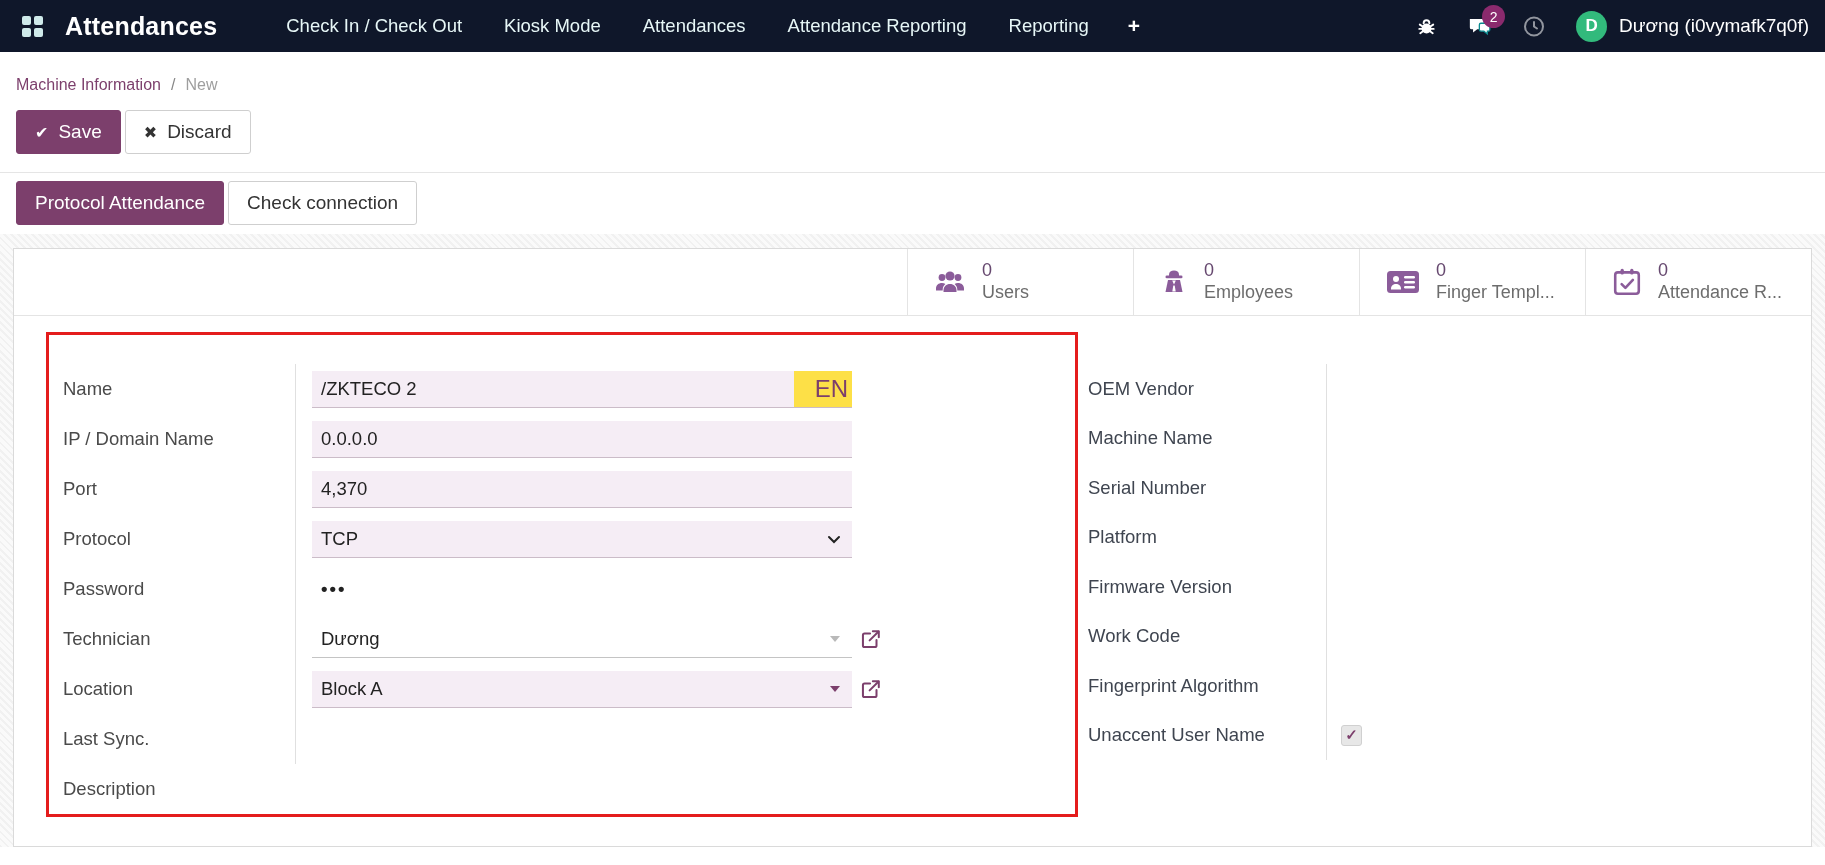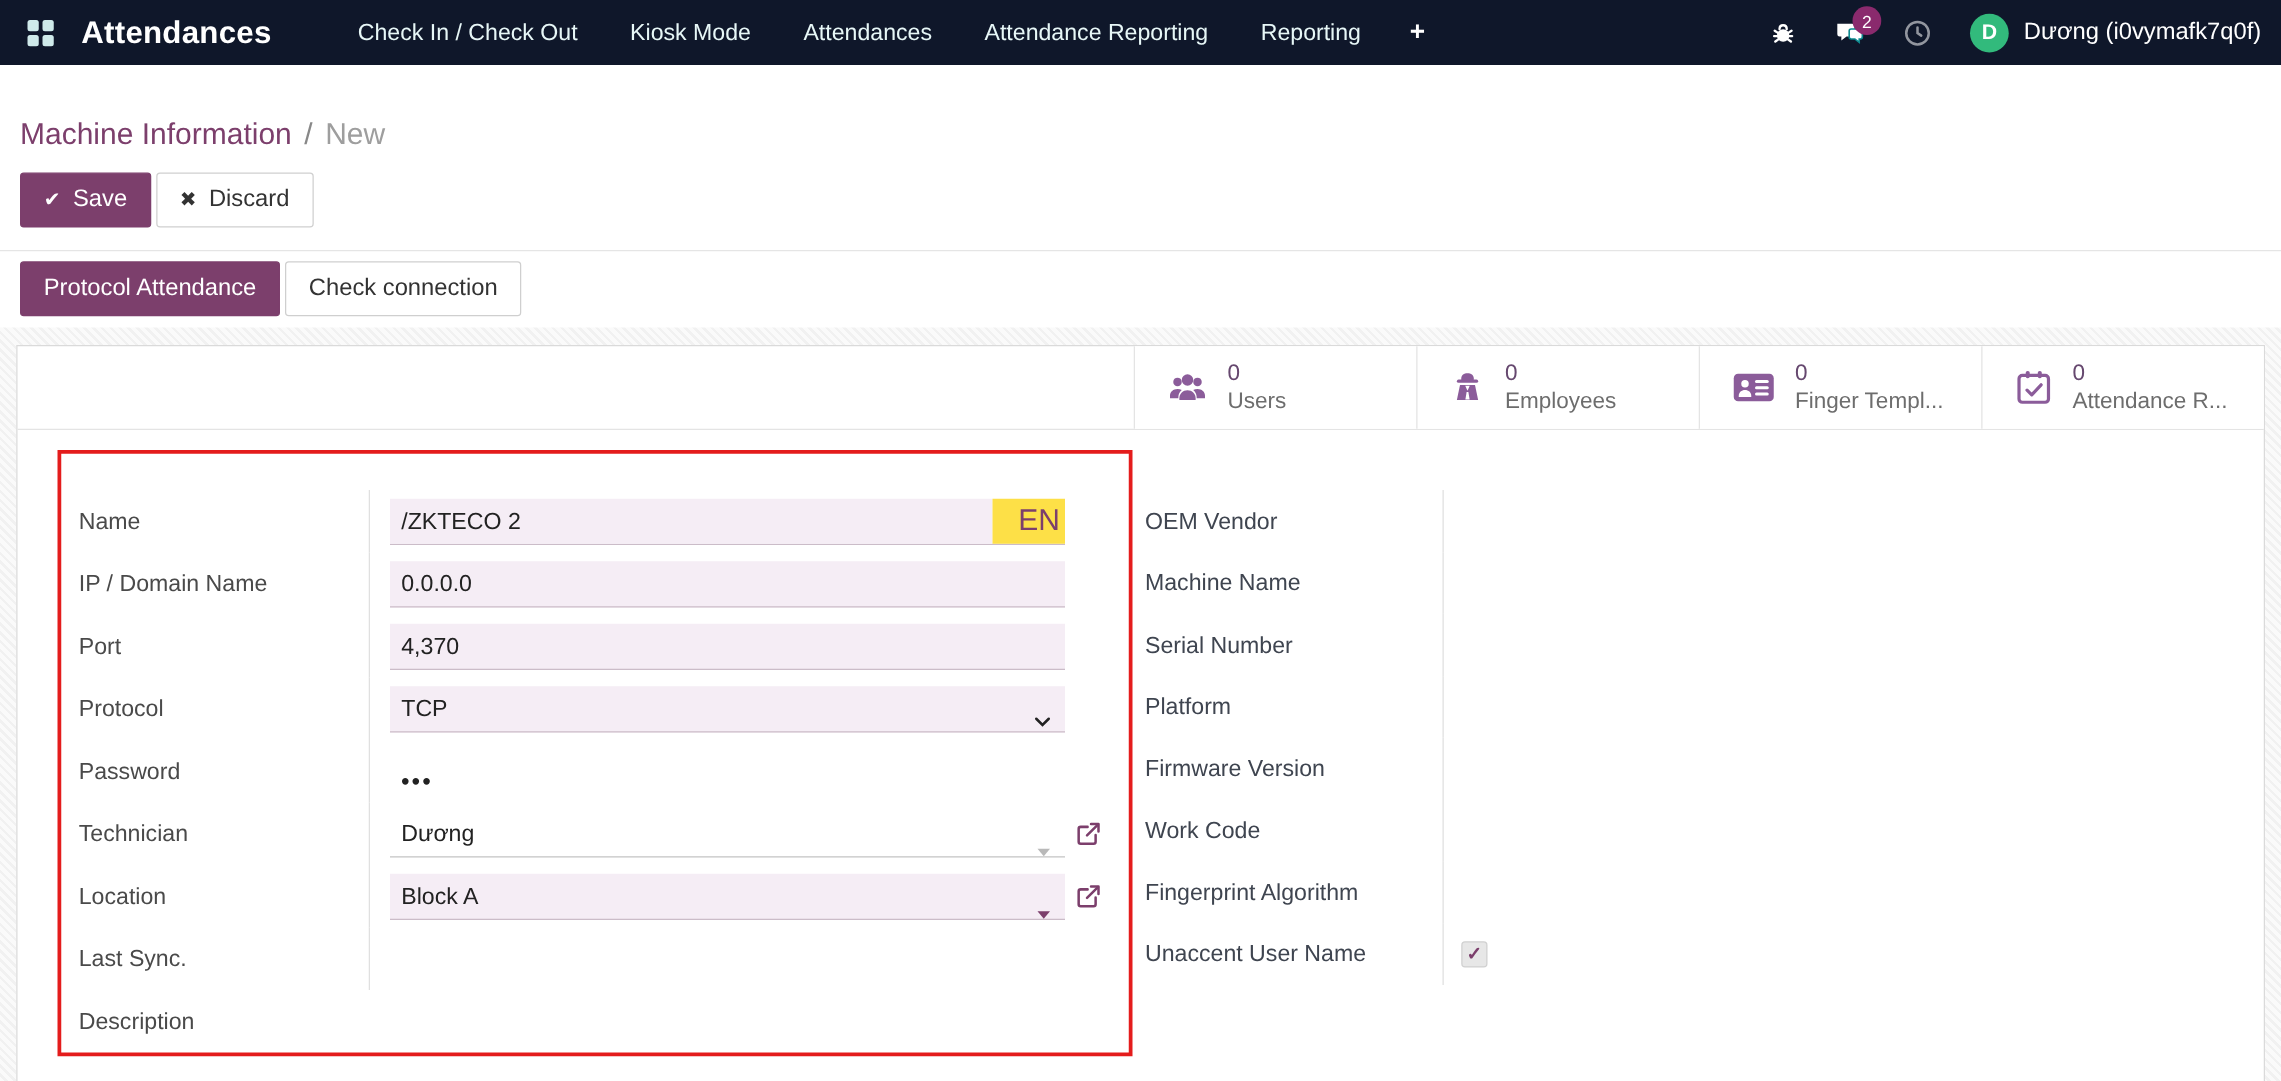--- a/index.html
+++ b/index.html
@@ -16,21 +16,21 @@
   .nav-right { margin-left:auto; display:flex; align-items:center; gap:30px; }
   .nav-ico { position:relative; width:24px; height:24px; display:flex; align-items:center; justify-content:center; cursor:pointer; }
   .msg-badge { position:absolute; top:-9px; right:-13px; min-width:23px; height:23px; border-radius:50%;
     background:#8a2a6d; color:#fff; font-size:14px; display:flex; align-items:center; justify-content:center; }
   .user-box { display:flex; align-items:center; gap:12px; cursor:pointer; }
   .avatar { width:31px; height:31px; border-radius:50%; background:#32ba7c; color:#fff; font-size:17px; font-weight:600;
     display:flex; align-items:center; justify-content:center; }
   .user-name { color:#fff; font-size:19px; }
 
   
-  .breadcrumb { padding:42px 16px 0; font-size:24px; display:flex; gap:10px; align-items:baseline; }
+  .breadcrumb { padding:24px 16px 0; font-size:16px; display:flex; gap:10px; align-items:baseline; }
   .bc-parent { color:#7c3f6c; cursor:pointer; }
   .bc-sep { color:#888; }
   .bc-current { color:#9e9e9e; }
   .control-row { padding:16px 16px 0; display:flex; gap:4px; }
   .btn { height:44px; font-size:19px; display:inline-flex; align-items:center; gap:10px; padding:0 18px;
     border-radius:3px; border:1px solid transparent; cursor:pointer; font-family:inherit; background:#fff; }
   .btn-primary { background:#7c3f6c; border-color:#7c3f6c; color:#fff; }
   .btn-plain { border-color:#cfcfcf; color:#333; }
   .glyph { font-size:16px; }
 
@@ -52,26 +52,26 @@
 
   .button-box { display:flex; justify-content:flex-end; border-bottom:1px solid #e4e4e4; height:67px; }
   .stat-btn { width:226px; border-left:1px solid #e4e4e4; display:flex; align-items:center; gap:16px;
     padding-left:26px; cursor:pointer; background:#fff; }
   .stat-txt { display:flex; flex-direction:column; line-height:1.2; }
   .stat-val { font-size:18px; color:#66486f; }
   .stat-lab { font-size:18px; color:#6d6d6d; white-space:nowrap; }
 
   
   .form-area { display:flex; align-items:flex-start; }
-  .red-box { margin:16px 0 0 32px; border:3px solid #e41c1c; width:860px; padding:29px 14px 0 14px; }
+  .red-box { margin:16px 0 0 32px; border:3px solid #e41c1c; width:1032px; padding:29px 14px 0 14px; }
   .frow { display:flex; align-items:center; height:50px; }
   .flabel { width:232px; font-size:18.5px; color:#4a4a4a; }
   .ffield { flex:1; align-self:stretch; display:flex; align-items:center; border-left:1px solid #e0e0e0; padding-left:16px; }
   .ffield.no-sep { border-left:none; padding-left:17px; }
-  .fbox { width:540px; height:37px; display:flex; align-items:flex-end; position:relative; font-size:18.5px; color:#222; }
+  .fbox { width:540px; height:37px; display:flex; align-items:center; position:relative; font-size:18.5px; color:#222; }
   .fill { background:#f5edf5; }
   .u-pink { border-bottom:1px solid #cbbcc8; }
   .u-gray { border-bottom:1px solid #c4c4c4; }
   .finput { flex:1; height:100%; display:flex; align-items:center; padding-left:9px; }
   .en-badge { width:58px; height:100%; background:#fde047; color:#7c3f6c; display:flex; align-items:center;
     justify-content:flex-end; padding-right:4px; font-size:24px; cursor:pointer; }
   .sel-chev { position:absolute; right:10px; }
   .caret { width:0; height:0; border-left:5.5px solid transparent; border-right:5.5px solid transparent;
     border-top:6px solid #b9b9b9; position:absolute; right:12px; cursor:pointer; }
   .caret.purple { border-top-color:#7c3f6c; }

